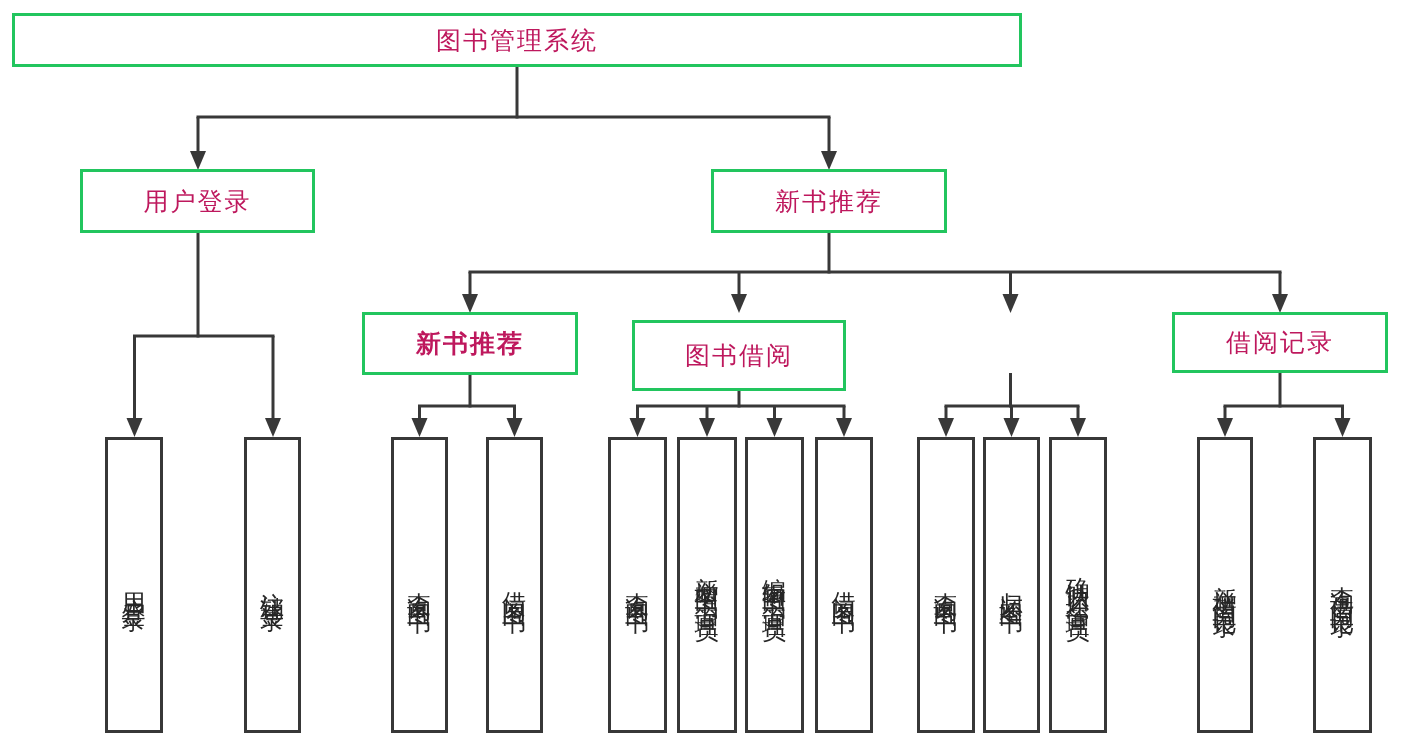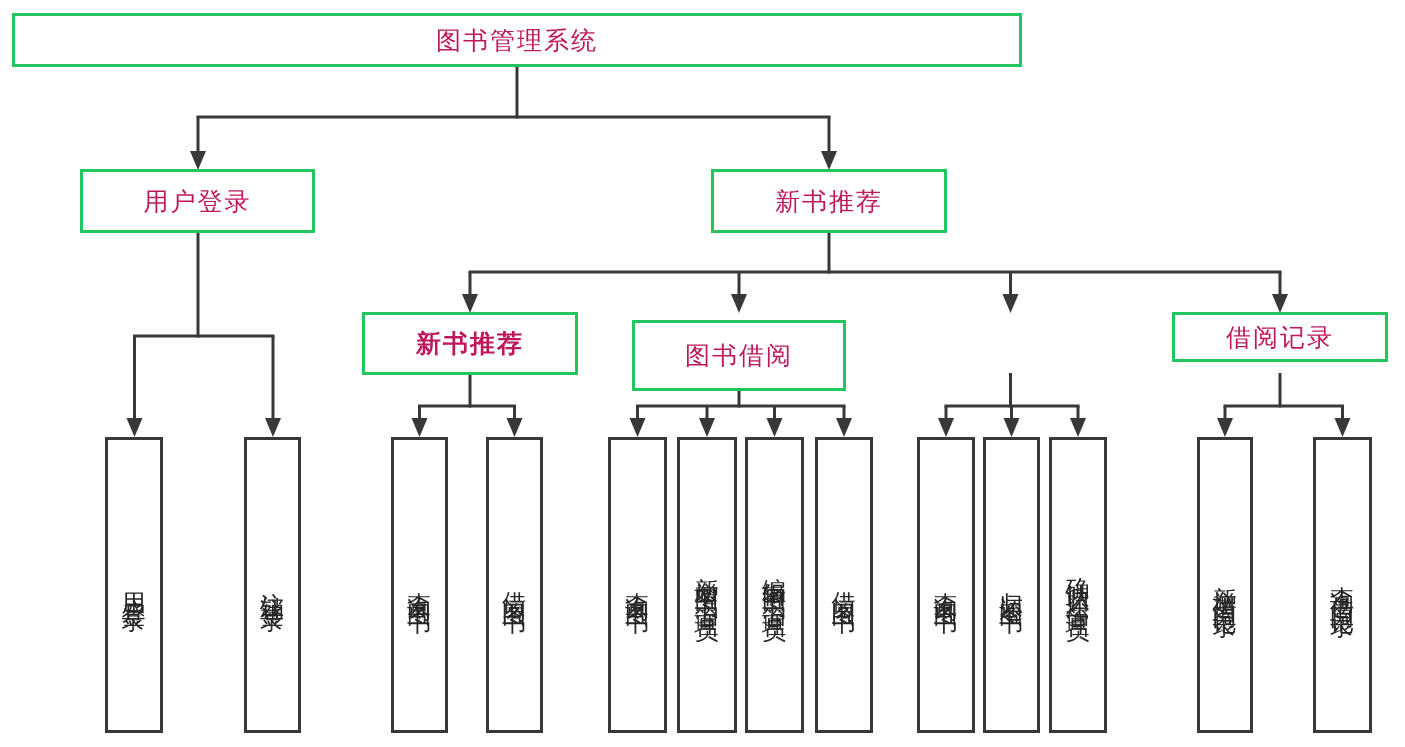--- a/index.html
+++ b/index.html
@@ -136,21 +136,21 @@
   <div class="hbox" style="left:711px; top:169px; width:236px; height:64px;">
     <span>新书推荐</span>
   </div>
 
   <div class="hbox" style="left:362px; top:312px; width:216px; height:63px;font-weight:bold;">
     <span>新书推荐</span>
   </div>
   <div class="hbox" style="left:632px; top:320px; width:214px; height:71px;">
     <span>图书借阅</span>
   </div>
-  <div class="hbox" style="left:1172px; top:312px; width:216px; height:50px;">
+  <div class="hbox" style="left:1172px; top:312px; width:216px; height:61px;">
     <span>借阅记录</span>
   </div>
 
   <div class="vbox" style="left:105px; top:437px; width:58px; height:296px;">
     <span>用户登录</span>
   </div>
   <div class="vbox" style="left:244px; top:437px; width:57px; height:296px;">
     <span>注销登录</span>
   </div>
 

